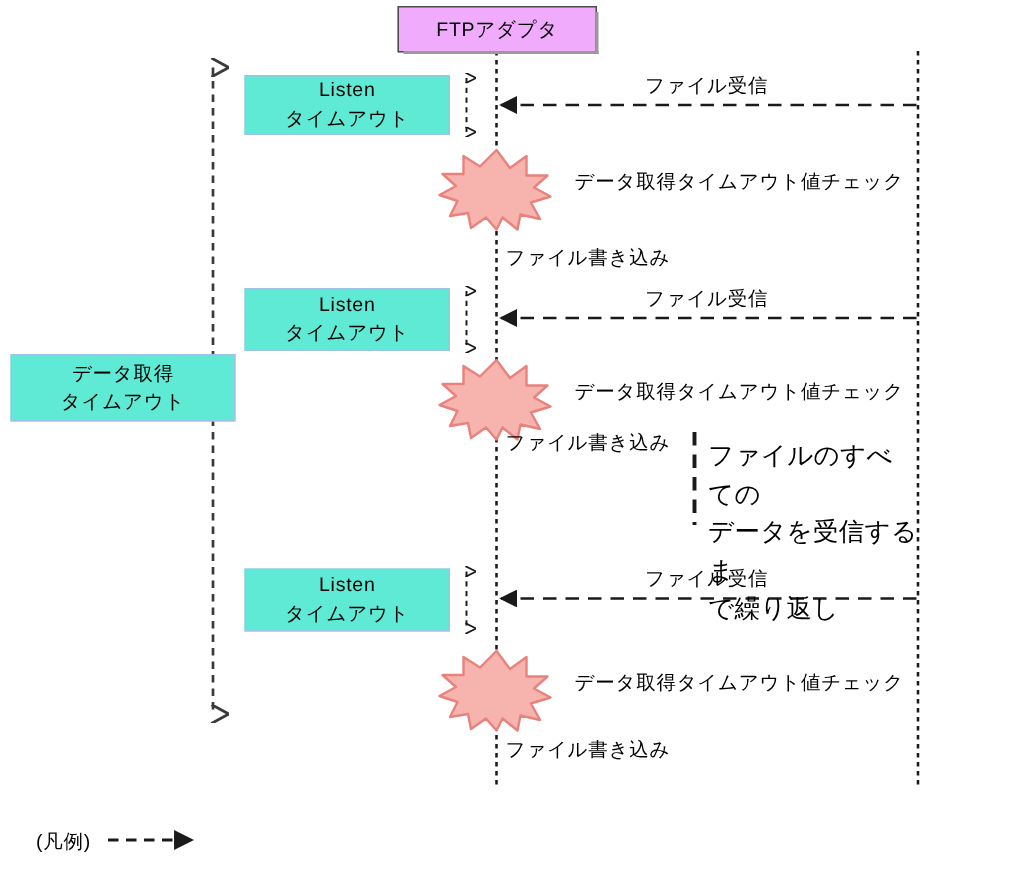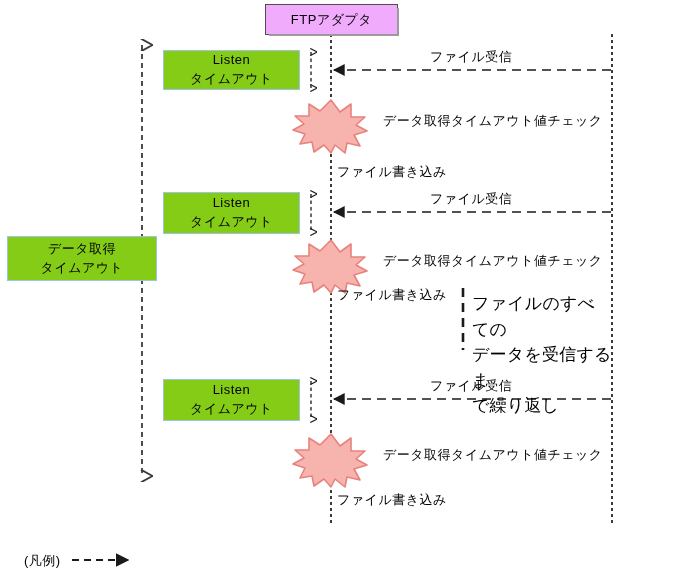--- a/index.html
+++ b/index.html
@@ -42,21 +42,21 @@
     position: absolute;
     left: 3px; bottom: -2px;
     right: -2px; height: 2px;
     background: #9a9a9a;
   }
 
   
   .note-box {
     box-sizing: border-box;
     border: 1px solid #9dc3e6;
-    background: #84cc16;
+    background: #5eead4;
     display: flex;
     flex-direction: column;
     align-items: center;
     justify-content: center;
     font-size: 13px;
     line-height: 1.45;
     text-align: center;
     letter-spacing: 0.5px;
     white-space: nowrap;
   }

